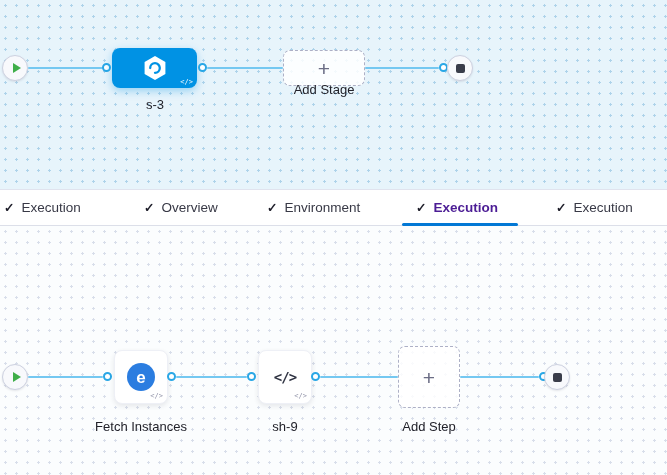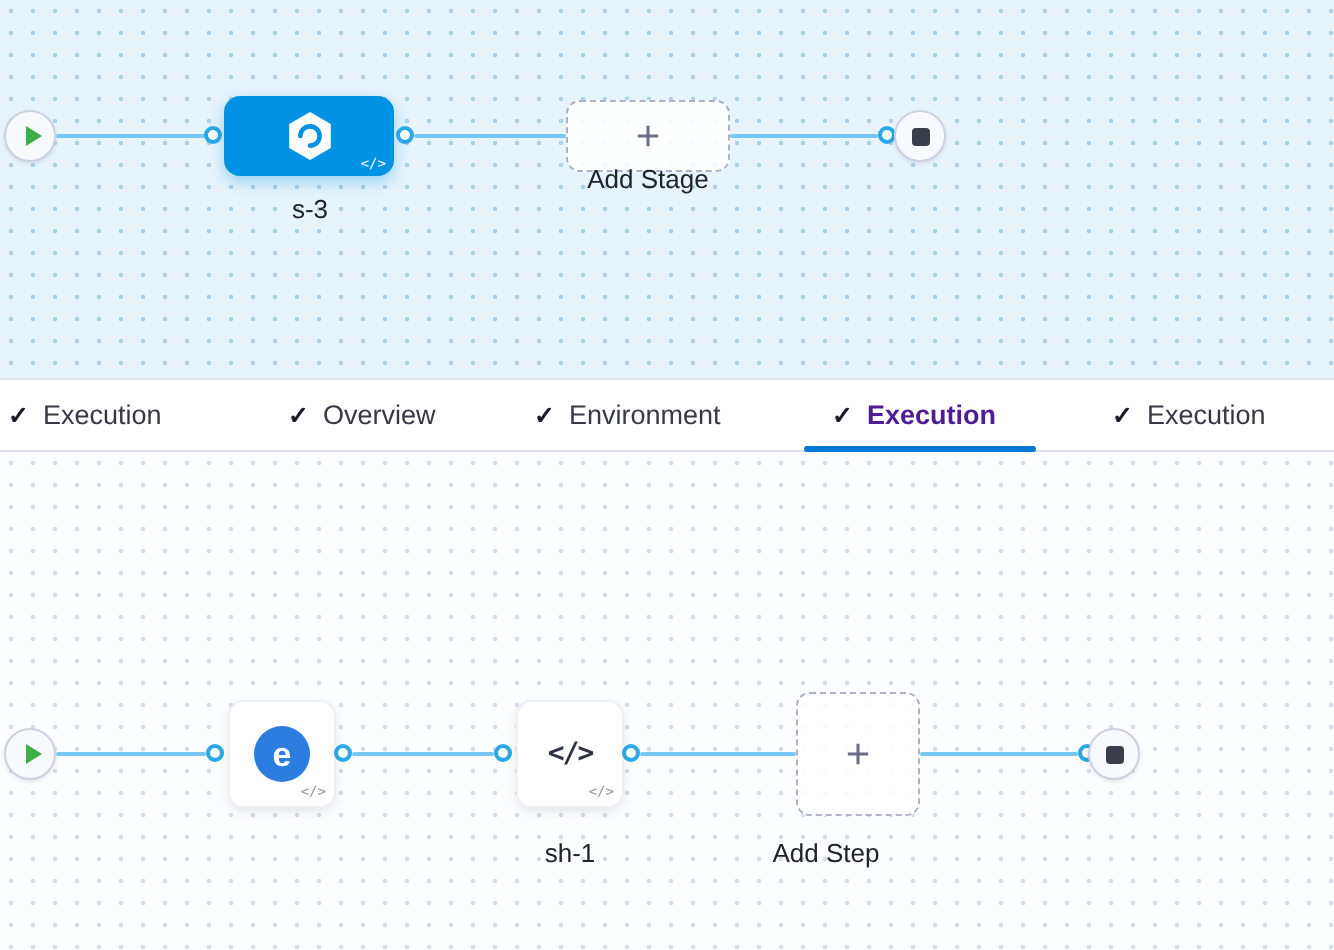--- a/index.html
+++ b/index.html
@@ -188,40 +188,41 @@
 
     <div class="step-card" style="left:114px;top:124px;">
       <div class="fetch-icon">
         <span>e</span>
       </div>
       <span class="step-badge">&lt;/&gt;</span>
     </div>
 
     <span class="dot" style="left:167px;top:146px;"></span>
 
+    <div class="node-label" style="left:141px;top:193px;">Fetch Instances</div>
 
     <div class="gline" style="left:176px;top:150px;width:71px;"></div>
 
     <span class="dot" style="left:247px;top:146px;"></span>
 
     <div class="step-card" style="left:258px;top:124px;">
       <span class="code-icon">&lt;/&gt;</span>
       <span class="step-badge">&lt;/&gt;</span>
     </div>
 
     <span class="dot" style="left:311px;top:146px;"></span>
 
-    <div class="node-label" style="left:285px;top:193px;">sh-1</div>
+    <div class="node-label" style="left:285px;top:193px;">sh-9</div>
 
     <div class="gline" style="left:320px;top:150px;width:78px;"></div>
 
     <div class="add-box add-step" style="top:120px;">
       <span class="plus">+</span>
     </div>
-    <div class="node-label" style="left:413px;top:193px;">Add Step</div>
+    <div class="node-label" style="left:429px;top:193px;">Add Step</div>
 
     <div class="gline" style="left:460px;top:150px;width:79px;"></div>
 
     <span class="dot" style="left:539px;top:146px;"></span>
 
     <div class="endpoint" style="left:544px;top:138px;">
       <span class="stop-sq"></span>
     </div>
   </div>
 

